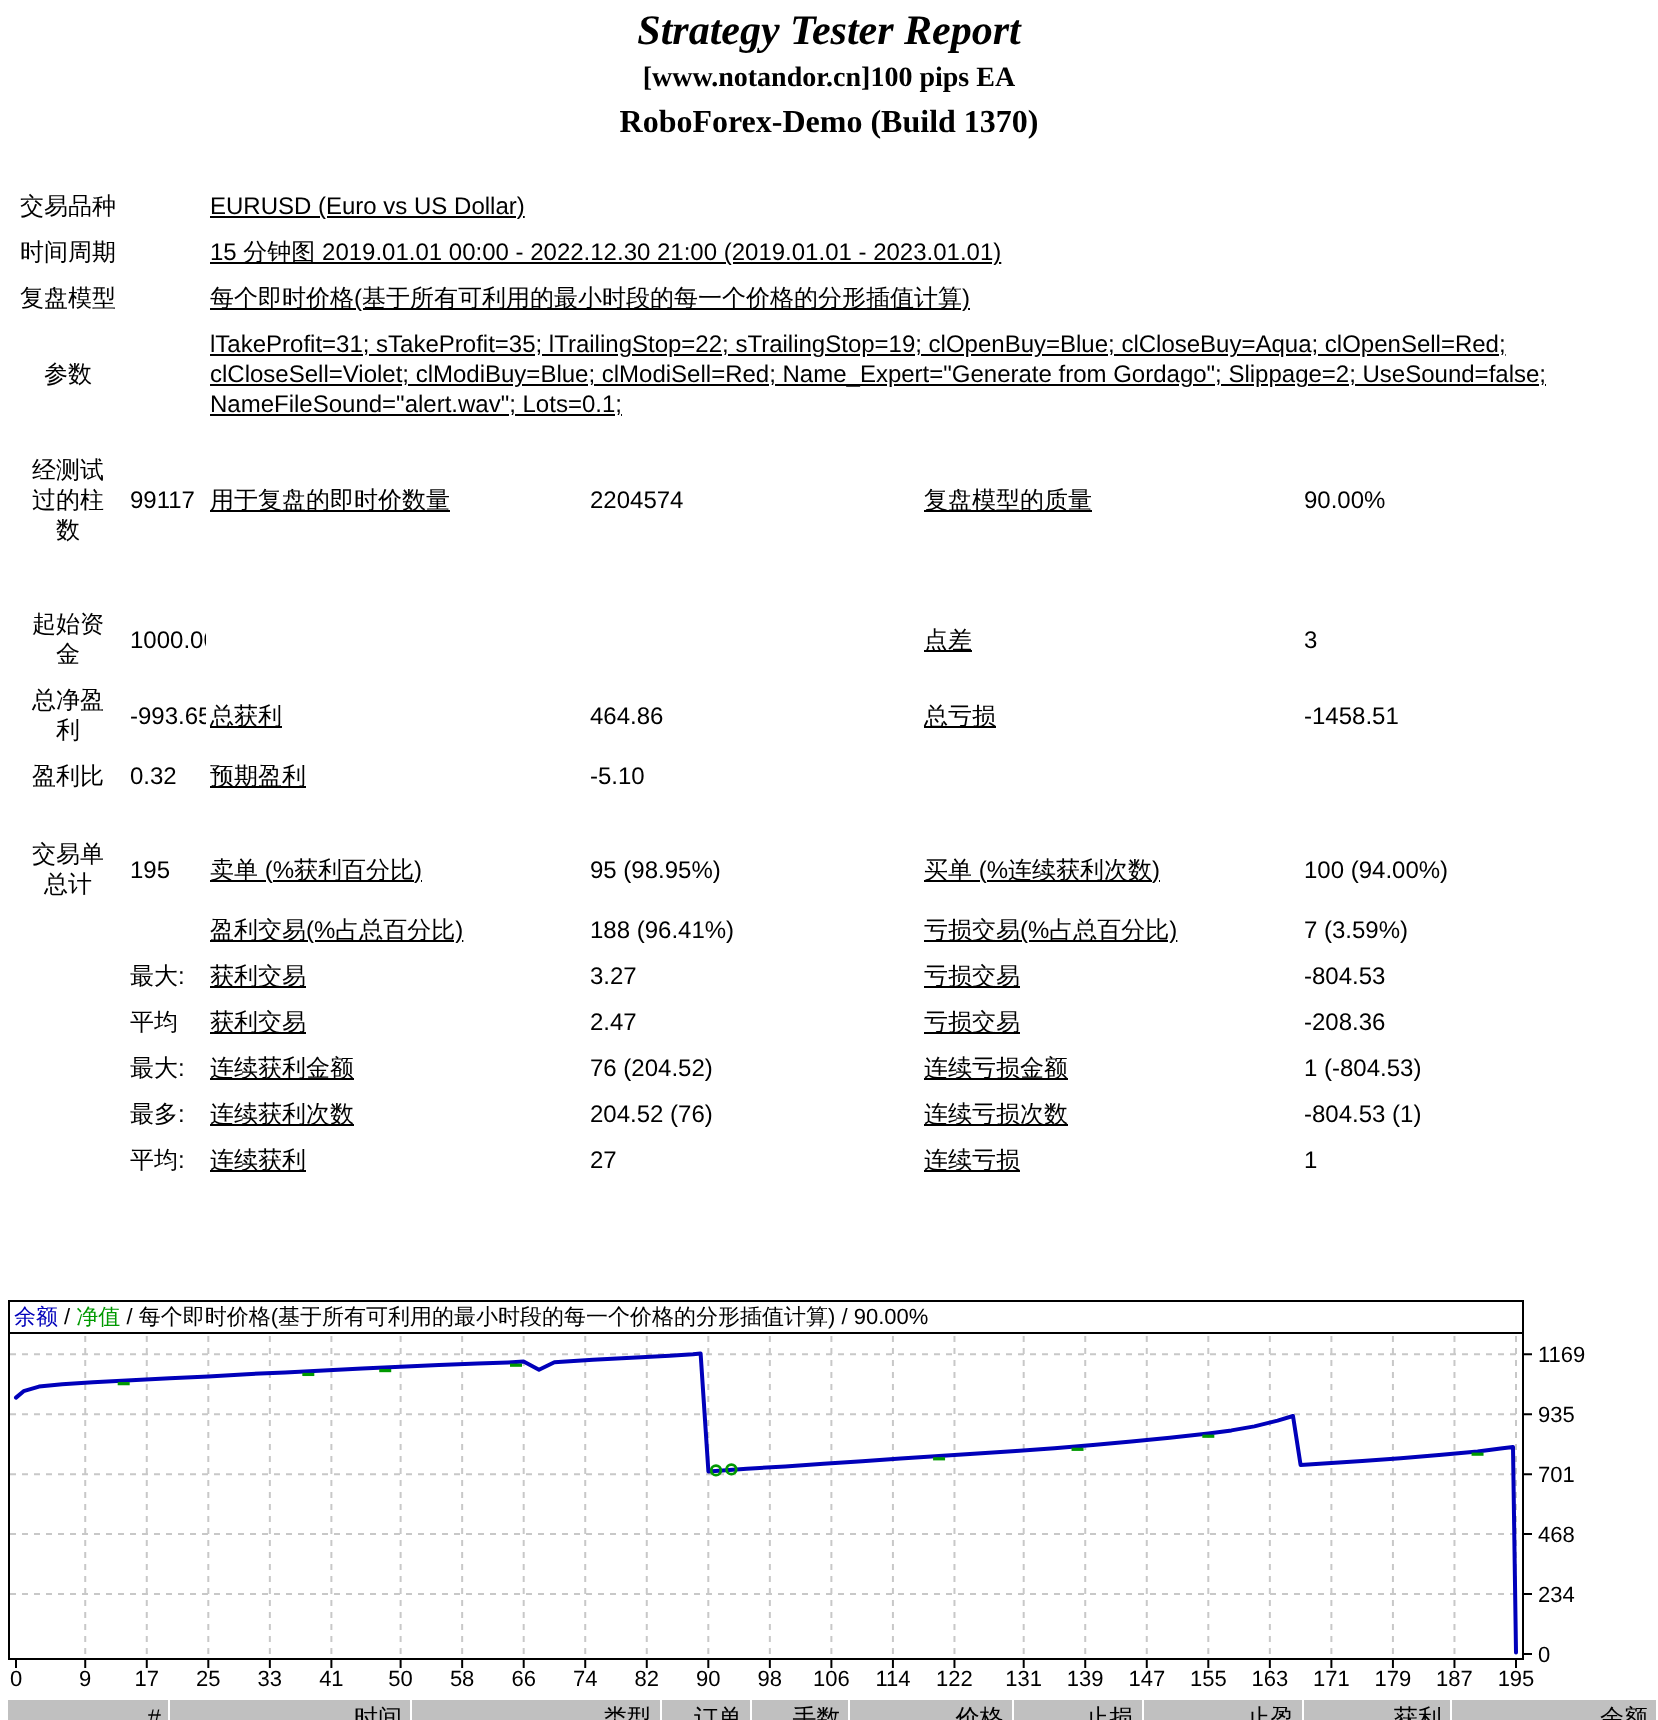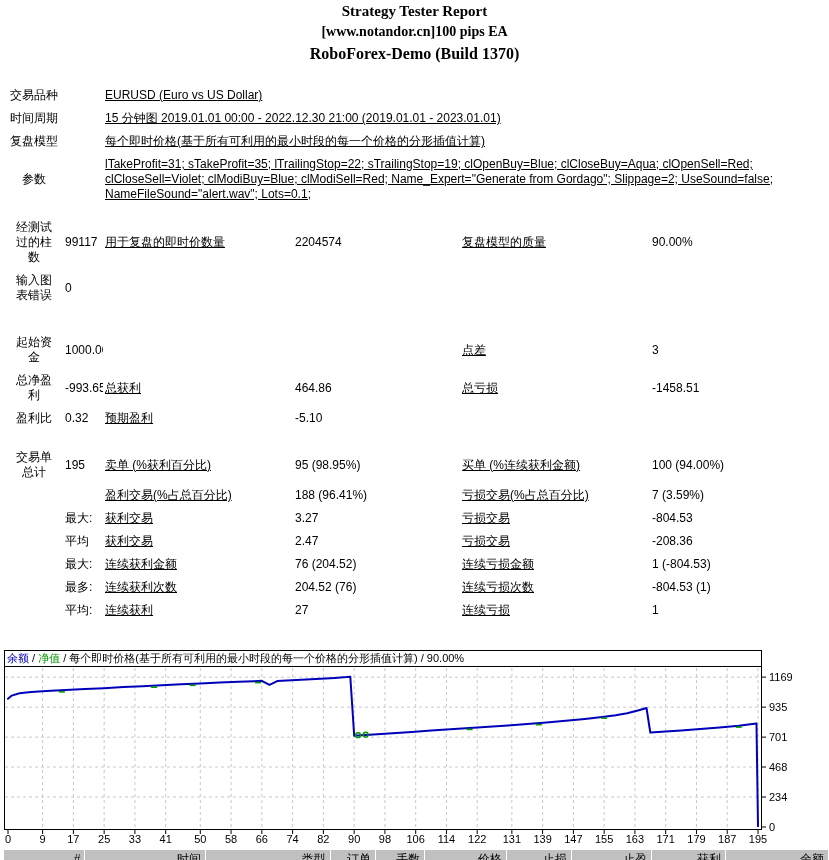--- a/index.html
+++ b/index.html
@@ -2,21 +2,21 @@
 <html><head>
 <meta charset="utf-8">
 <style>
   html,body{margin:0;padding:0;}
   body{
     width:829px;height:860px;overflow:hidden;position:relative;
     background:#ffffff;color:#000;
     font-family:"Liberation Sans",sans-serif;font-size:12px;
   }
   .hdr{text-align:center;font-family:"Liberation Serif",serif;font-weight:bold;}
-  .hdr .t1{font-size:15px;margin:3px 0 2px 0;}
+  .hdr .t1{font-size:21px;margin:3px 0 2px 0;font-style:italic;}
   .hdr .t2{font-size:14px;margin:4px 0 2px 0;}
   .hdr .t3{font-size:16px;margin:5px 0 0 0;}
   table.stats{
     border-collapse:collapse;table-layout:fixed;
     margin:21px 0 0 5px;width:820px;
   }
   table.stats td{
     vertical-align:middle;padding:4px 2px;line-height:15px;
     overflow:hidden;
   }
@@ -77,29 +77,20 @@
       <tr>
         <td class="lbl">经测试
 过的柱
 数</td>
         <td class="val">99117</td>
         <td class="txt">用于复盘的即时价数量</td>
         <td class="val">2204574</td>
         <td class="txt">复盘模型的质量</td>
         <td class="val">90.00%</td>
       </tr>
-      <tr>
-        <td class="lbl">输入图
-表错误</td>
-        <td class="val">0</td>
-        <td class="txt"></td>
-        <td class="val"></td>
-        <td class="txt"></td>
-        <td class="val"></td>
-      </tr>
       <tr class="sp">
         <td colspan="6" style="height: 14px;"></td>
       </tr>
       <tr class="sp">
         <td colspan="6" style="height: 10px;"></td>
       </tr>
       <tr>
         <td class="lbl">起始资
 金</td>
         <td class="val">1000.00</td>
@@ -127,21 +118,21 @@
       </tr>
       <tr class="sp">
         <td colspan="6" style="height: 16px;"></td>
       </tr>
       <tr>
         <td class="lbl">交易单
 总计</td>
         <td class="val">195</td>
         <td class="txt">卖单 (%获利百分比)</td>
         <td class="val">95 (98.95%)</td>
-        <td class="txt">买单 (%连续获利金额)</td>
+        <td class="txt">买单 (%连续获利次数)</td>
         <td class="val">100 (94.00%)</td>
       </tr>
       <tr>
         <td class="lbl"></td>
         <td class="val"></td>
         <td class="txt">盈利交易(%占总百分比)</td>
         <td class="val">188 (96.41%)</td>
         <td class="txt">亏损交易(%占总百分比)</td>
         <td class="val">7 (3.59%)</td>
       </tr>

